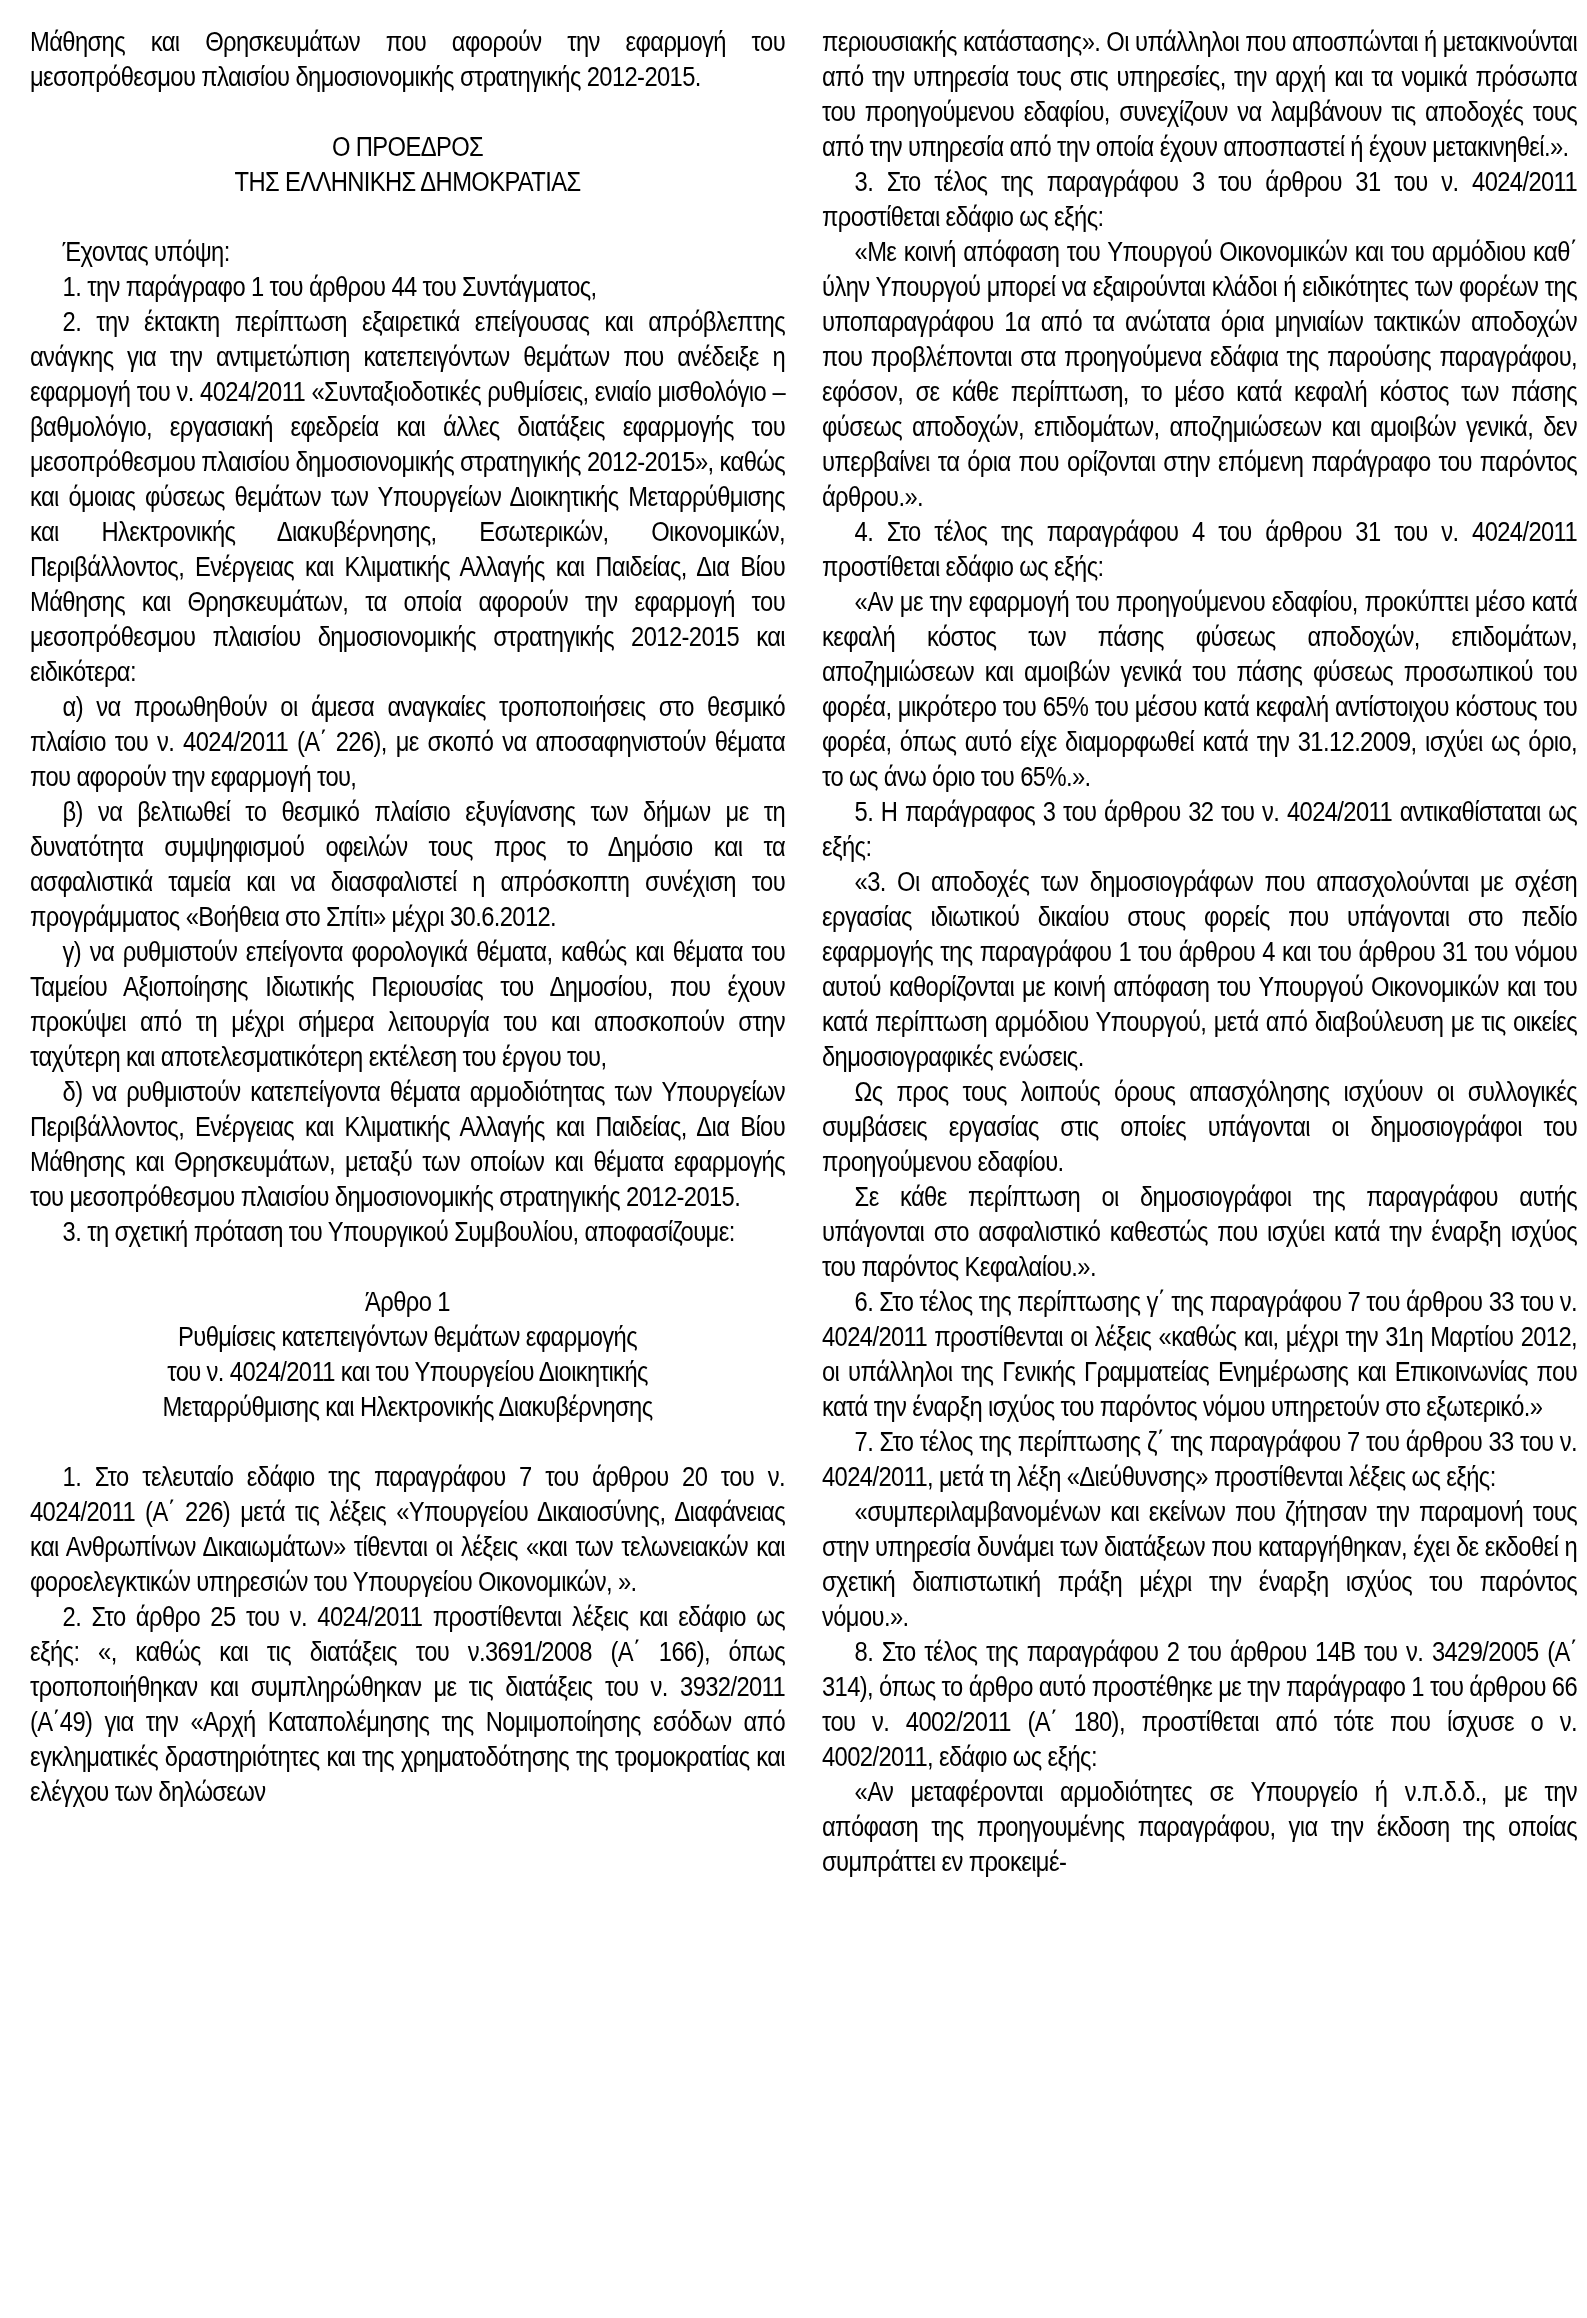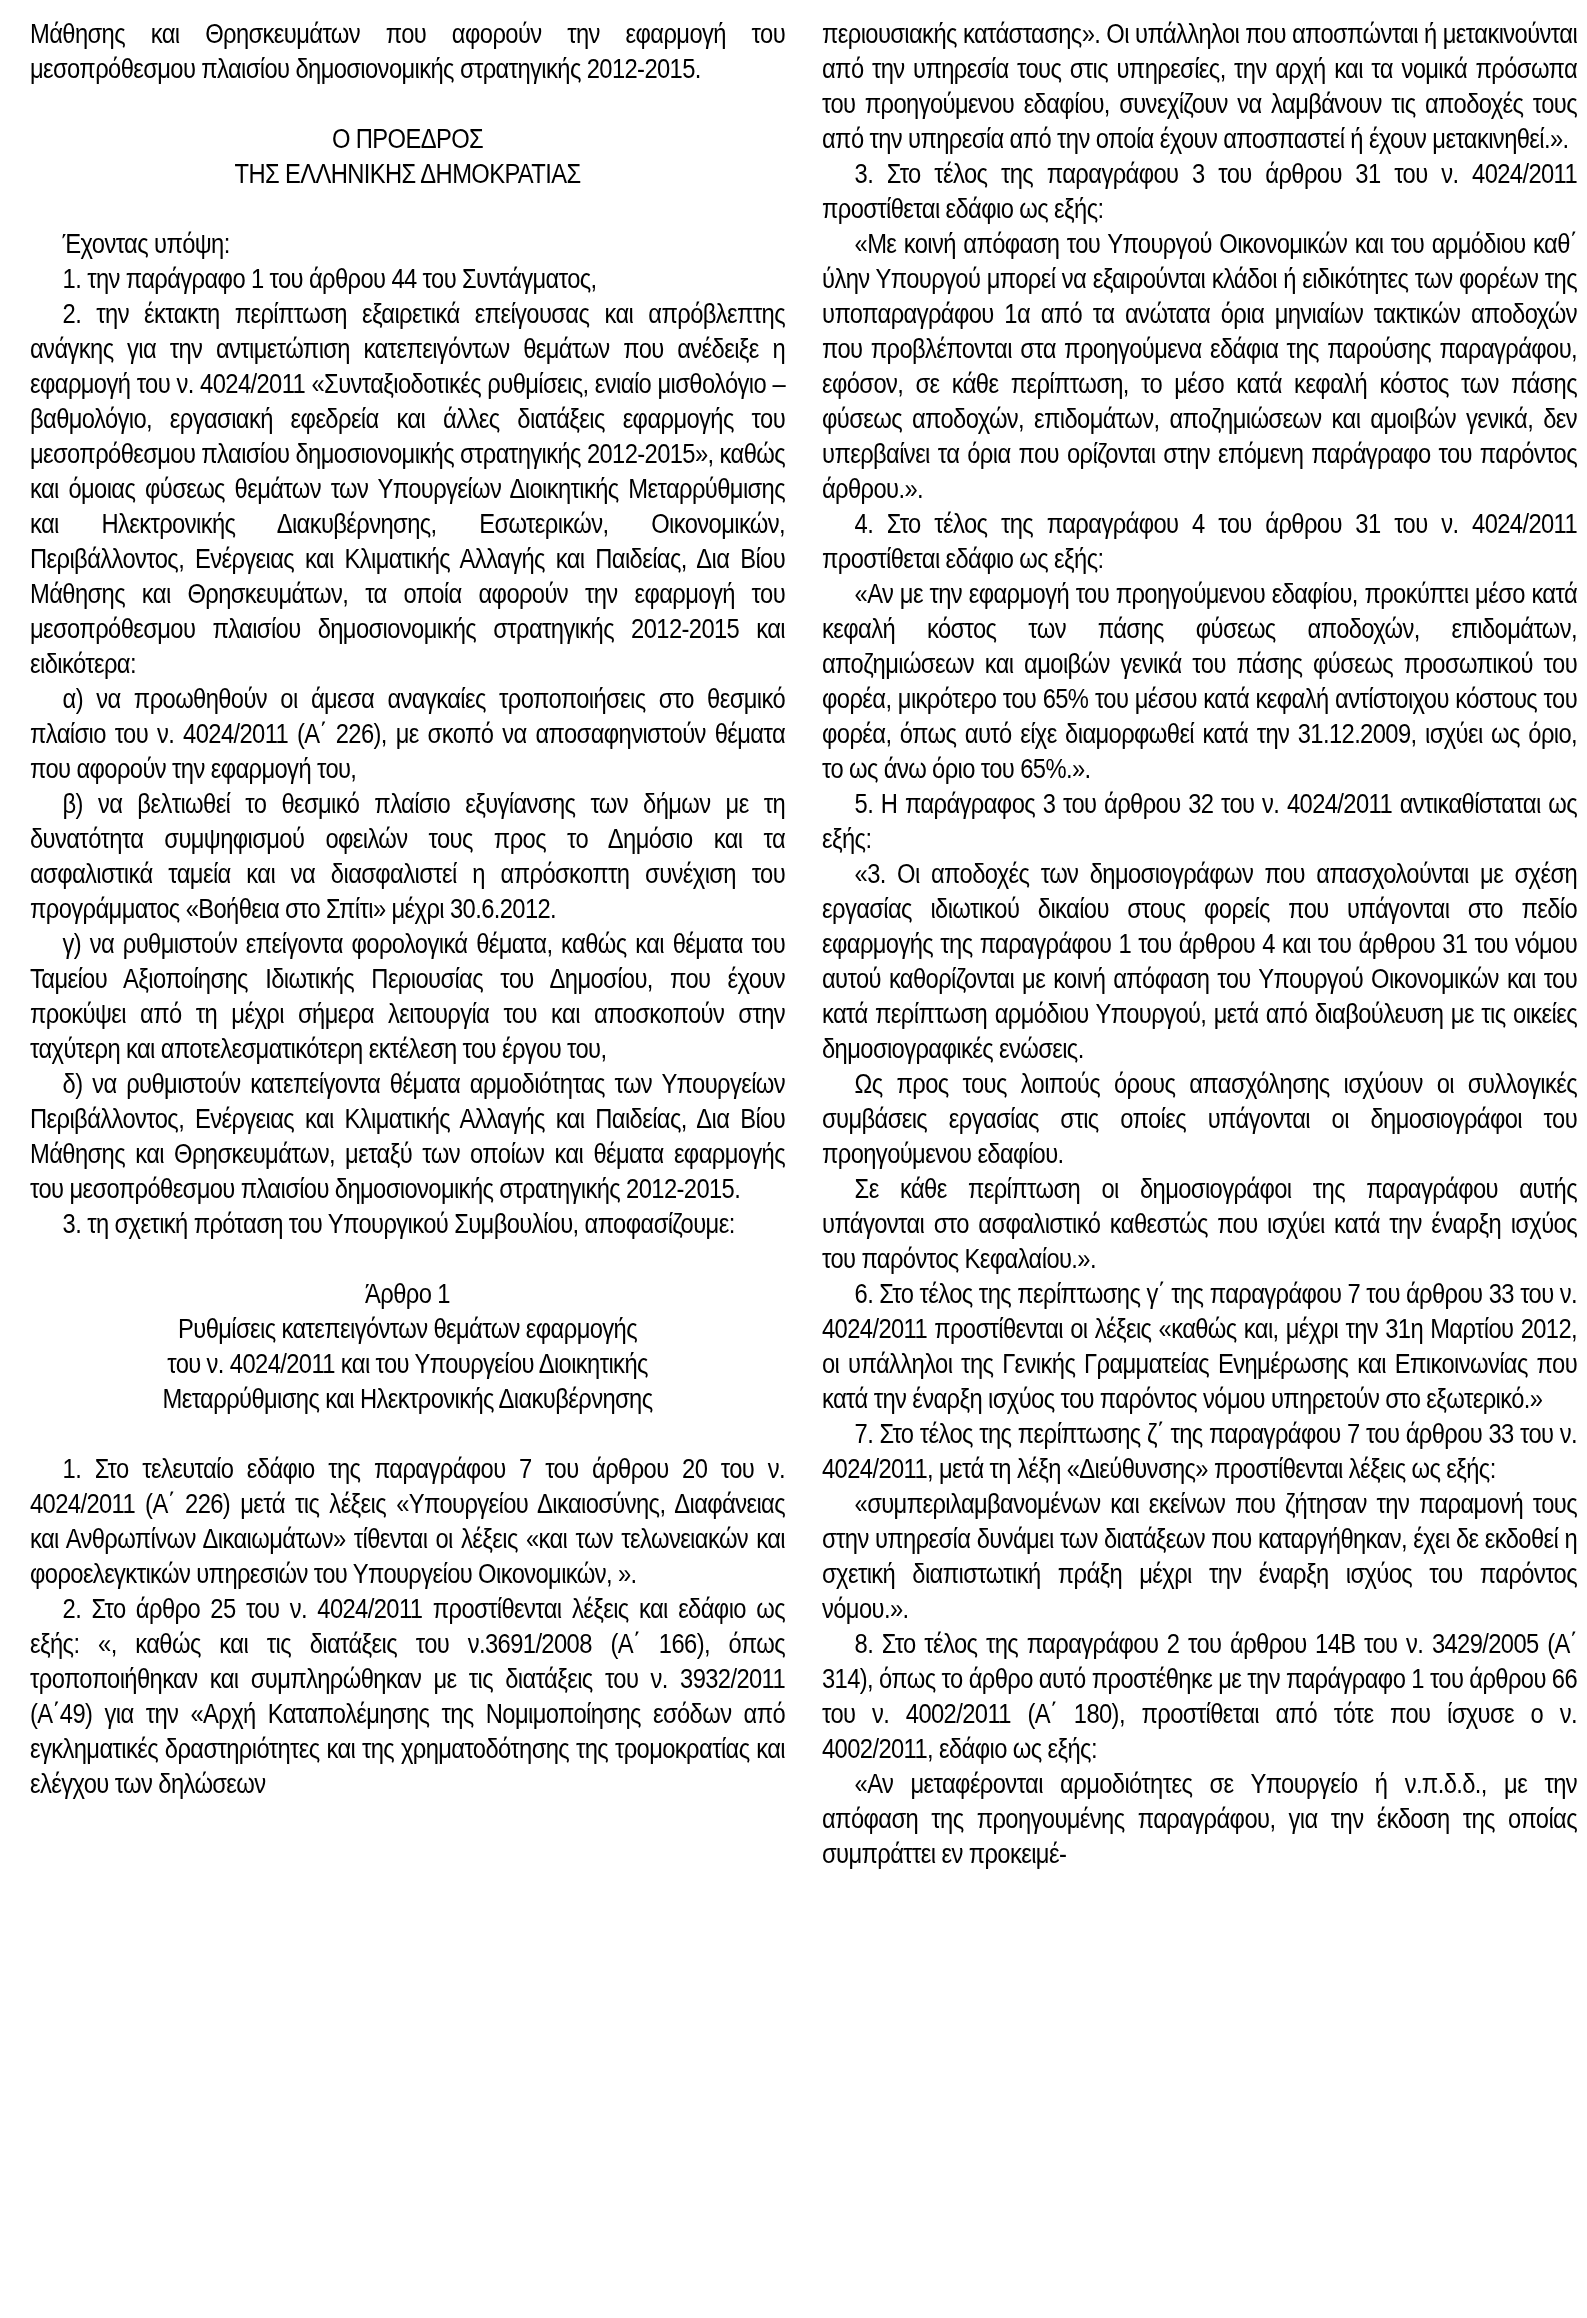--- a/index.html
+++ b/index.html
@@ -6,21 +6,21 @@
   body {
     width: 1587px;
     height: 2319px;
     position: relative;
     overflow: hidden;
     font-family: "Liberation Sans", "DejaVu Sans", sans-serif;
     color: #000;
   }
   .page {
     position: absolute;
-    left: 0; top: 8px;
+    left: 0; top: 16px;
     width: 1587px; height: 1874px;
   }
   .col {
     position: absolute;
     top: 9.3px;
     width: 755px;
     font-size: 27px;
     line-height: 35px;
     letter-spacing: -0.7px;
     transform: scaleX(0.88);

